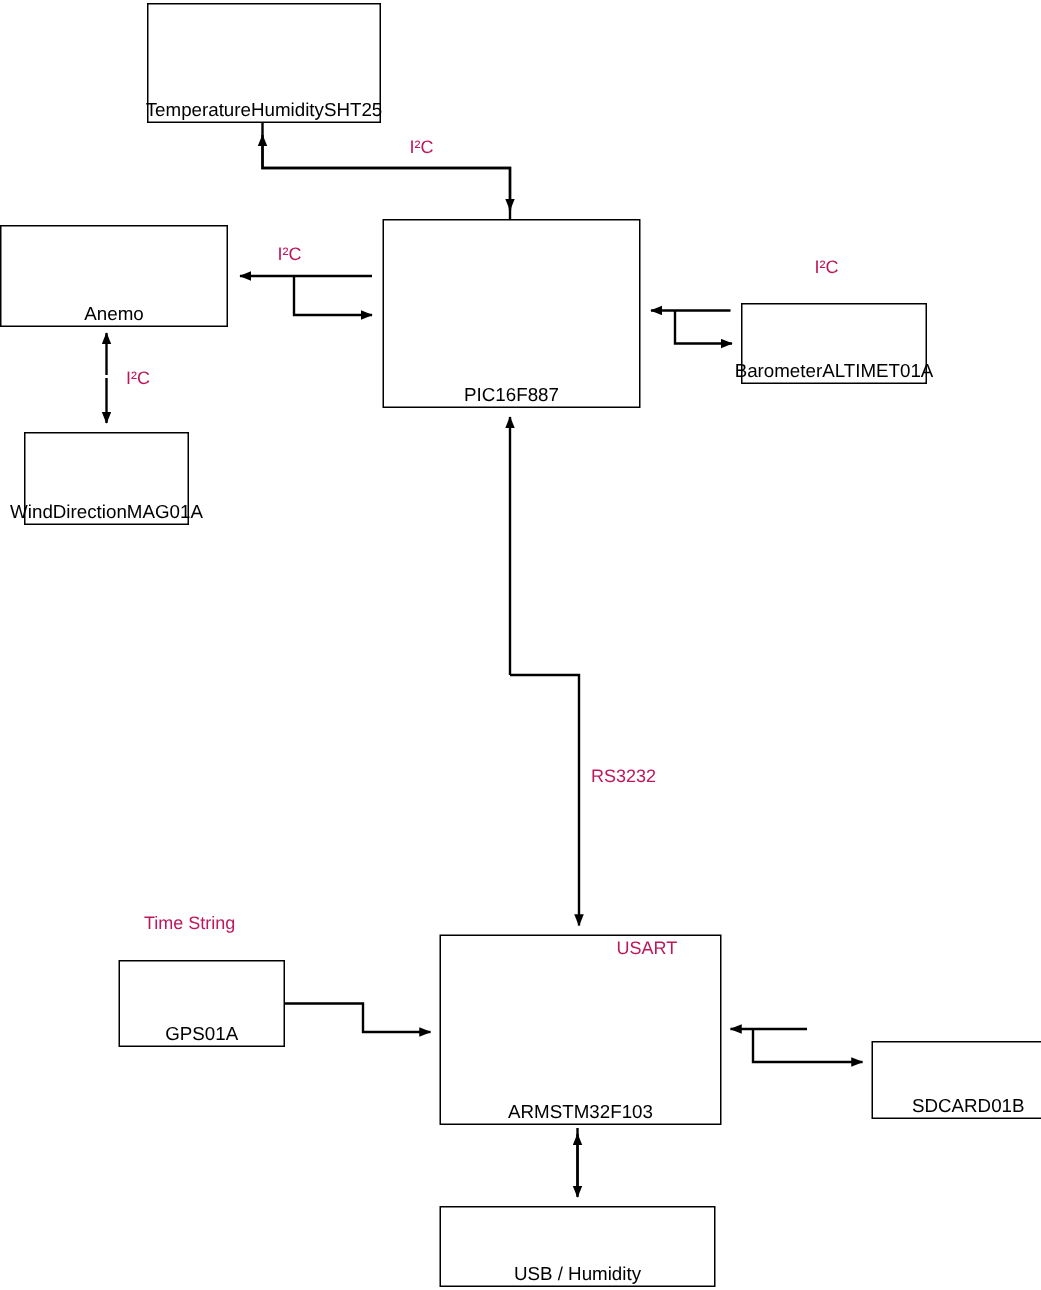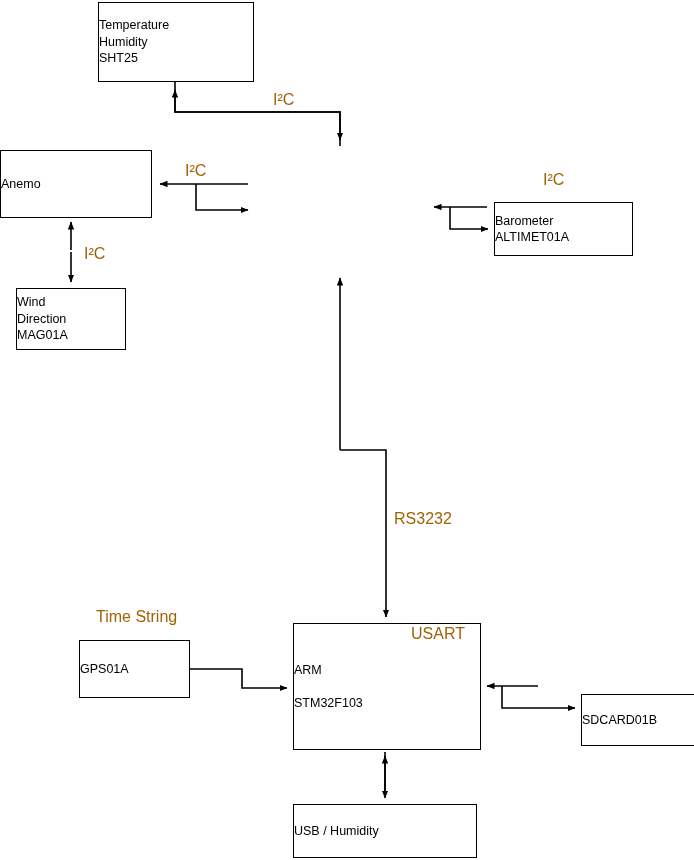--- a/index.html
+++ b/index.html
@@ -14,35 +14,35 @@
     background: #ffffff;
     font-family: "Liberation Sans", sans-serif;
     overflow: hidden;
   }
   .node {
     position: absolute;
     box-sizing: border-box;
     border: 1.6px solid #000000;
     background: #ffffff;
     display: flex;
-    flex-direction: column;
-    align-items: flex-start;
+    flex-direction: row;
+    align-items: flex-end;
     justify-content: center;
     text-align: center;
     font-size: 12.5px;
     color: #000000;
     line-height: 1.32;
     z-index: 3;
   }
   .node .line { display: block; }
   .node.spaced .line + .line { margin-top: 16px; }
   .edge-label {
     position: absolute;
-    font-size: 16px;
-    color: #a16207;
+    font-size: 12px;
+    color: #be185d;
     white-space: nowrap;
     z-index: 4;
   }
   svg.wires {
     position: absolute;
     left: 0;
     top: 0;
     width: 694px;
     height: 860px;
     z-index: 1;
@@ -106,22 +106,25 @@
   <div class="node" style="left:98px; top:2px; width:156px; height:80px;">
     <span class="line">Temperature</span>
     <span class="line">Humidity</span>
     <span class="line">SHT25</span>
   </div>
 
   <div class="node" style="left:0px; top:150px; width:152px; height:68px;">
     <span class="line">Anemo</span>
   </div>
 
+  <div class="node" style="left:255px; top:146px; width:172px; height:126px;">
+    <span class="line">PIC16F887</span>
+  </div>
 
-  <div class="node" style="left:494px; top:202px; width:139px; height:54px;">
+  <div class="node" style="left:494px; top:202px; width:124px; height:54px;">
     <span class="line">Barometer</span>
     <span class="line">ALTIMET01A</span>
   </div>
 
   <div class="node" style="left:16px; top:288px; width:110px; height:62px;">
     <span class="line">Wind</span>
     <span class="line">Direction</span>
     <span class="line">MAG01A</span>
   </div>
 

